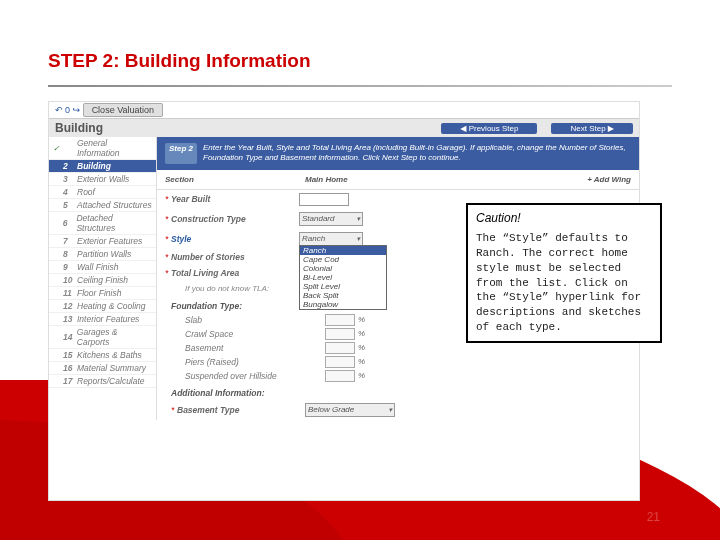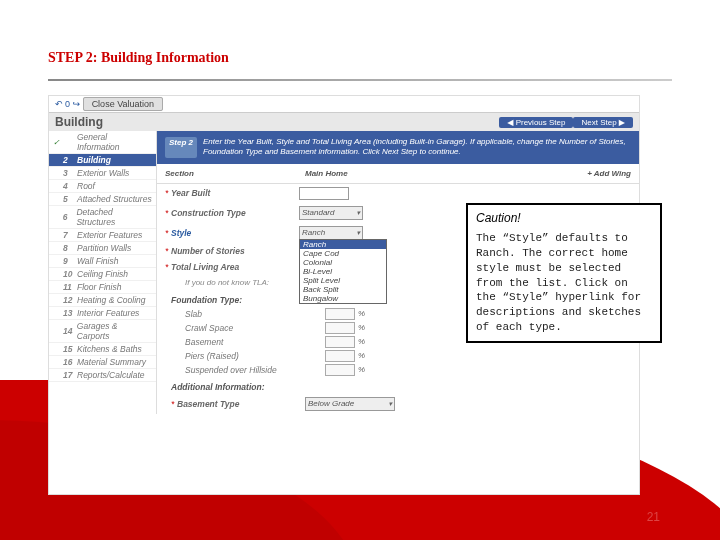--- a/index.html
+++ b/index.html
@@ -1,30 +1,30 @@
 <!DOCTYPE html>
 <html><head>
 <meta charset="utf-8">
 <style>
   * { box-sizing: border-box; margin: 0; padding: 0; }
   body { width: 720px; height: 540px; font-family: Arial, sans-serif; background: #fff; position: relative; overflow: hidden; }
   .red-swoosh2 { position: absolute; left: -40px; bottom: -40px; width: 800px; height: 200px; background: #cc0000; border-top-right-radius: 600px 200px; z-index: 0; }
   .red-swoosh3 { position: absolute; left: -40px; bottom: -60px; width: 400px; height: 180px; background: #b00; border-top-right-radius: 380px 170px; z-index: 0; opacity: 0.7;}
-  .slide-title { font-family: Liberation Serif, serif; font-weight: bold; color: #c00; font-size: 14px; padding: 50px 48px 10px 48px; position: relative; z-index: 2; }
+  .slide-title { font-family: Liberation Sans, sans-serif; font-weight: bold; color: #c00; font-size: 19px; padding: 50px 48px 10px 48px; position: relative; z-index: 2; }
   .title-underline { height: 2px; background: linear-gradient(to right, #888 0%, #ccc 100%); margin: 3px 48px 0 48px; position: relative; z-index: 2; }
 
   .app { position: relative; margin: 14px 48px 0 48px; width: 592px; height: 400px; background: #fff; font-size: 9px; color: #555; z-index: 1; border: 1px solid #ddd; }
   .crumb-bar { display: flex; align-items: center; justify-content: space-between; padding: 3px 6px; border-bottom: 1px solid #ccc; }
   .crumb-left { color: #555; font-size: 10px; }
   .crumb-left .est { color: #2a5aa0; font-weight: bold; }
   .undo { color: #2a5aa0; font-size: 9px; }
   .close-btn { background: #e0e0e0; border: 1px solid #aaa; border-radius: 2px; padding: 1px 8px; font-size: 9px; color: #444; }
   .title-row { display: flex; align-items: center; justify-content: space-between; background: #e8e8e8; padding: 2px 6px; }
   .building-label { font-weight: bold; color: #555; font-size: 12px; }
-  .nav-btn { background: #3b5ca0; color: #fff; font-size: 8px; padding: 1px 8px; border-radius: 2px; display: inline-block; margin-left: 0; }
+  .nav-btn { background: #3b5ca0; color: #fff; font-size: 8px; padding: 1px 19px; border-radius: 2px; display: inline-block; margin-left: 14px; }
   .main-cols { display: flex; font-style: italic; }
   .sidebar { width: 108px; background: #fff; border-right: 1px solid #ddd; }
   .sb-row { display: flex; align-items: center; padding: 1px 4px; font-size: 8.5px; color: #888; border-bottom: 1px solid #f0f0f0; }
   .sb-row.done .num { color: #2a7a2a; }
   .sb-row.done::before { content: "✓"; color: #2a7a2a; font-size: 8px; width: 10px; }
   .sb-row:not(.done)::before { content: ""; width: 10px; }
   .sb-row.active { background: #3b5ca0; color: #fff; font-weight: bold; }
   .sb-row.active .num, .sb-row.active .lbl { color: #fff; }
   .sb-row .num { width: 14px; color: #888; font-weight: bold; }
   .sb-row .lbl { color: #777; }

